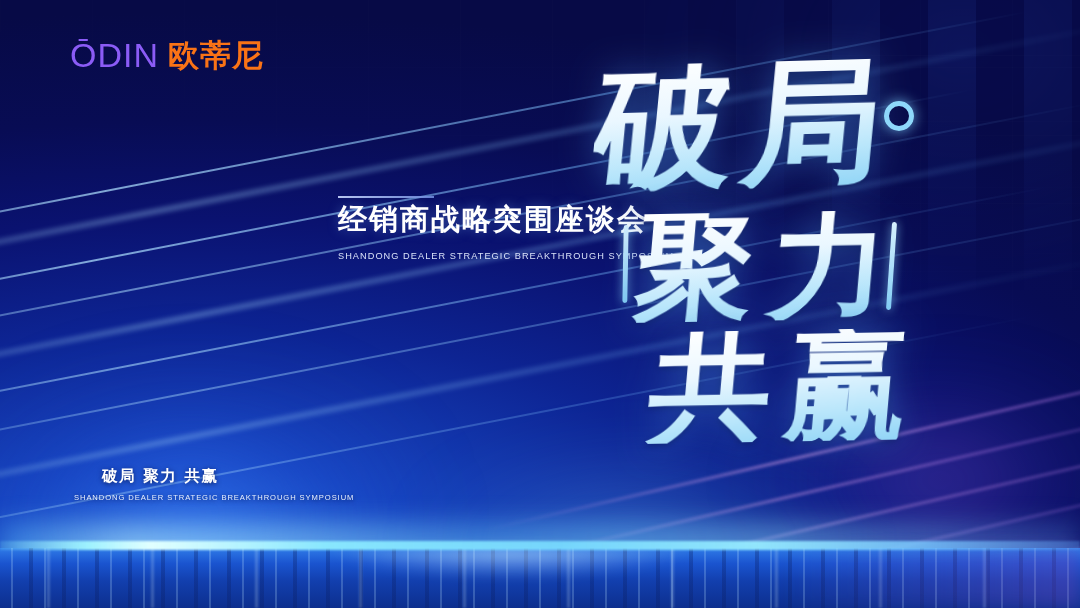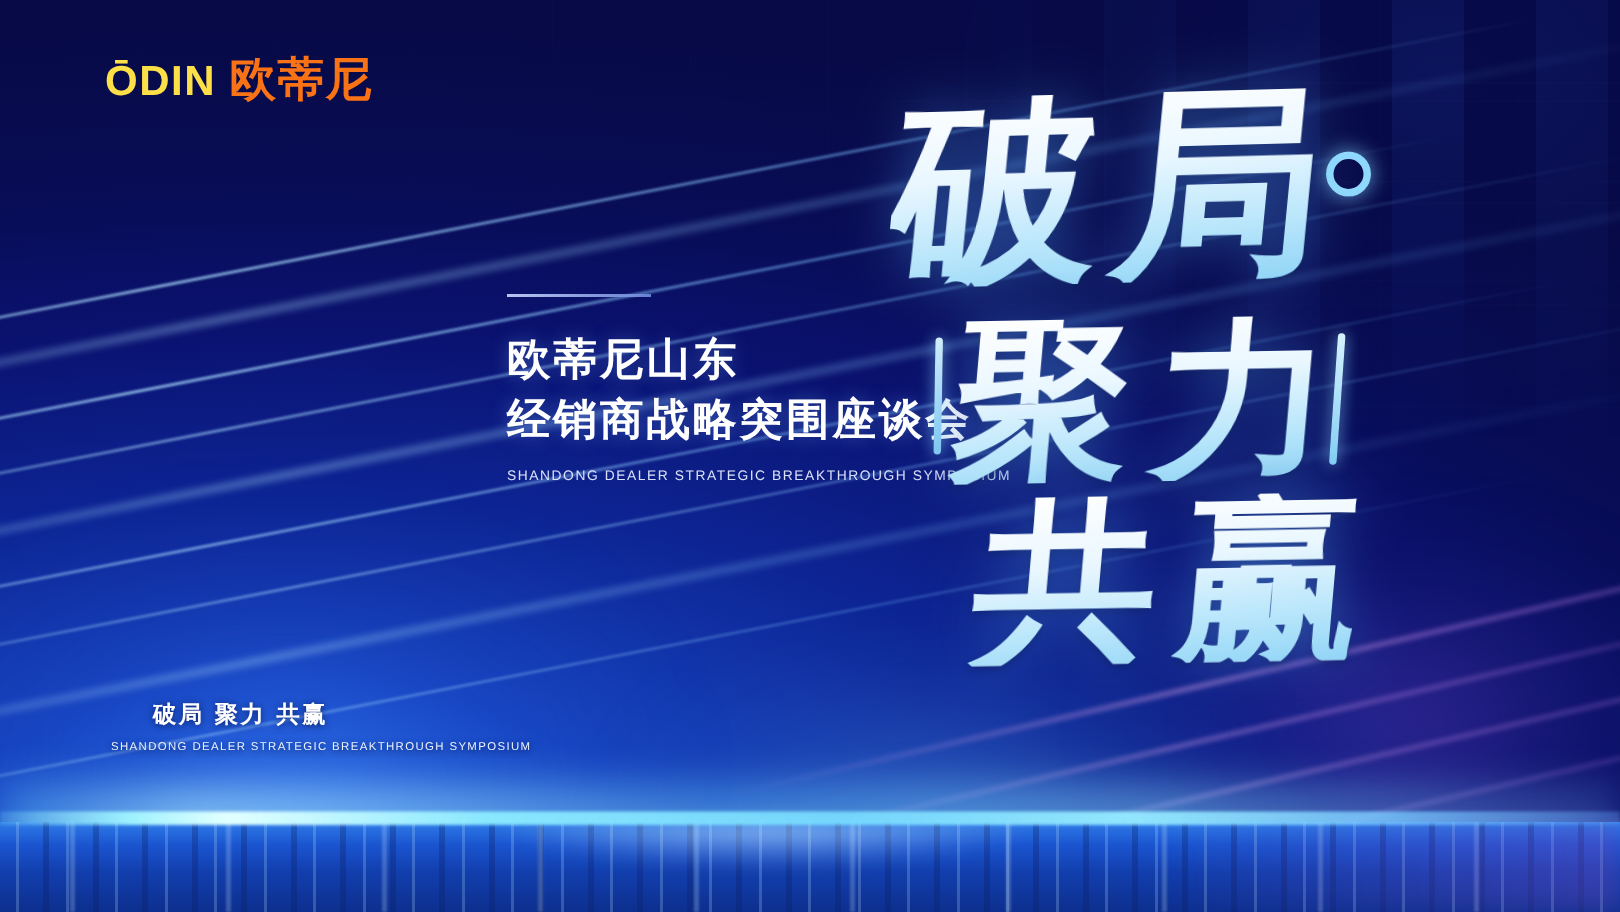--- a/index.html
+++ b/index.html
@@ -76,21 +76,21 @@
       rgba(220,245,255,.40) 47px,rgba(220,245,255,.40) 50px,
       rgba(255,255,255,.00) 50px,rgba(255,255,255,.00) 104px);
     filter:blur(.8px);}
   .ground-shine{position:absolute;left:300px;width:420px;top:548px;bottom:0;
     background:radial-gradient(60% 70% at 50% 0%,rgba(225,250,255,.55),transparent 72%);filter:blur(6px);}
   .ground-right{position:absolute;right:0;width:300px;top:548px;bottom:0;
     background:linear-gradient(90deg,transparent,rgba(120,70,190,.35));filter:blur(8px);}
 
   
   .logo{position:absolute;left:70px;top:38px;display:flex;align-items:center;gap:9px;}
-  .logo-mark{position:relative;color:#fde047;font-size:28px;font-weight:700;letter-spacing:1px;line-height:1;}
+  .logo-mark{position:relative;color:#8b5cf6;font-size:34px;font-weight:400;letter-spacing:1px;line-height:1;}
   .logo-cn{color:#f97316;font-size:31px;font-weight:700;line-height:1;letter-spacing:1px;
            font-family:"DejaVu Sans","Liberation Sans",sans-serif;}
 
   
   .titleblock{position:absolute;left:338px;top:196px;width:300px;}
   .rule{width:96px;height:2px;background:linear-gradient(90deg,#c9d8ff,#6f8bdd);opacity:.9;}
   .cn-title{margin-top:22px;color:#fff;font-size:29px;font-weight:700;line-height:1.32;
             letter-spacing:2px;white-space:nowrap;
             font-family:"DejaVu Sans","Liberation Sans",sans-serif;
             text-shadow:0 0 12px rgba(120,180,255,.35);}
@@ -168,21 +168,20 @@
   <div class="ground-right"></div>
   <div class="horizon"></div>
 
   <div class="logo">
     <span class="logo-mark">ŌDIN</span>
     <span class="logo-cn">欧蒂尼</span>
   </div>
 
   <div class="titleblock">
     <div class="rule"></div>
-    <div class="cn-title">欧蒂尼山东</div>
     <div class="cn-title" style="margin-top:2px">经销商战略突围座谈会</div>
     <div class="en-sub">SHANDONG DEALER STRATEGIC BREAKTHROUGH SYMPOSIUM</div>
   </div>
 
   <div class="calli">
     <div class="brush w-po">破局</div>
     <div class="ring"></div>
     <div class="vbar vbar-l"></div>
     <div class="brush w-ju">聚力</div>
     <div class="vbar vbar-r"></div>

